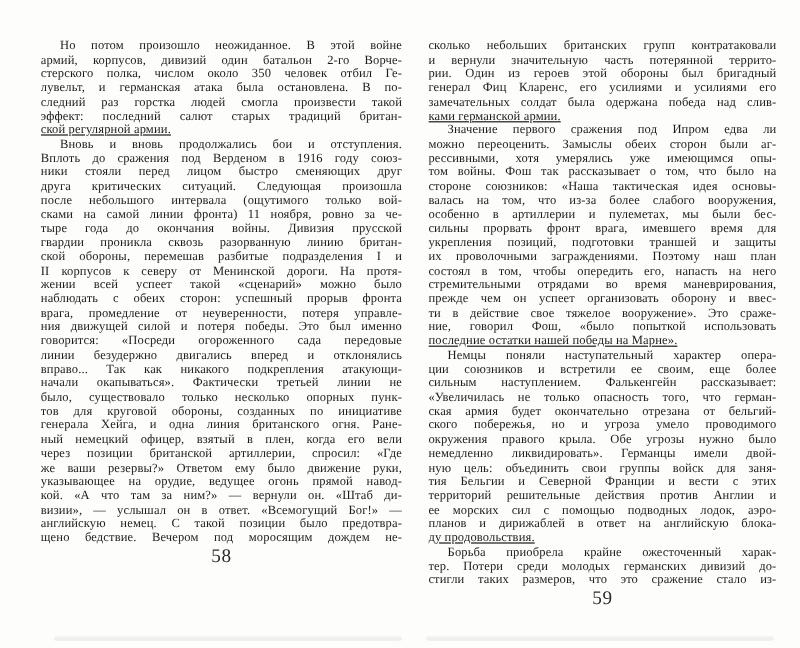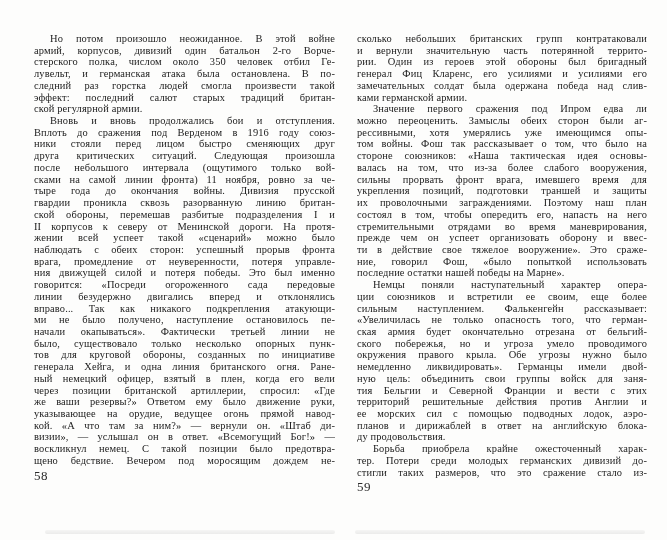--- a/index.html
+++ b/index.html
@@ -31,26 +31,27 @@
     line-height: 11.72px;
     font-size: 10.45px;
     color: #1c1c1c;
     letter-spacing: 0.12px;
     text-align: justify;
     text-align-last: justify;
     overflow: hidden;
     white-space: nowrap;
   }
   .line.indent   { text-indent: 16px; }
-  .line.para-end { text-align-last: left; }
+  .line.para-end { text-align-last: left; text-decoration: underline; }
   .page-number {
     margin-top: 2px;
     height: 13px;
     line-height: 13px;
-    font-size: 13px;
+    text-align: center;
+    font-size: 16px;
     color: #2a2a2a;
     letter-spacing: 0.5px;
   }
   .scan-edge {
     position: absolute;
     bottom: 6px;
     height: 4px;
     background: linear-gradient(to bottom, rgba(0,0,0,0.03), rgba(0,0,0,0.07));
     border-radius: 2px;
   }
@@ -81,51 +82,51 @@
         <div class="line">гвардии проникла сквозь разорванную линию британ-</div>
         <div class="line">ской обороны, перемешав разбитые подразделения I и</div>
         <div class="line">II корпусов к северу от Менинской дороги. На протя-</div>
         <div class="line">жении всей успеет такой «сценарий» можно было</div>
         <div class="line">наблюдать с обеих сторон: успешный прорыв фронта</div>
         <div class="line">врага, промедление от неуверенности, потеря управле-</div>
         <div class="line">ния движущей силой и потеря победы. Это был именно</div>
         <div class="line">говорится: «Посреди огороженного сада передовые</div>
         <div class="line">линии безудержно двигались вперед и отклонялись</div>
         <div class="line">вправо... Так как никакого подкрепления атакующи-</div>
-        <div class="line">ми не было получено, наступление остановилось пе-</div>
         <div class="line">начали окапываться». Фактически третьей линии не</div>
         <div class="line">было, существовало только несколько опорных пунк-</div>
         <div class="line">тов для круговой обороны, созданных по инициативе</div>
         <div class="line">генерала Хейга, и одна линия британского огня. Ране-</div>
         <div class="line">ный немецкий офицер, взятый в плен, когда его вели</div>
         <div class="line">через позиции британской артиллерии, спросил: «Где</div>
         <div class="line">же ваши резервы?» Ответом ему было движение руки,</div>
         <div class="line">указывающее на орудие, ведущее огонь прямой навод-</div>
         <div class="line">кой. «А что там за ним?» — вернули он. «Штаб ди-</div>
         <div class="line">визии», — услышал он в ответ. «Всемогущий Бог!» —</div>
-        <div class="line">воскликнул немец. С такой позиции было предотвра-</div>
+        <div class="line">английскую немец. С такой позиции было предотвра-</div>
         <div class="line">щено бедствие. Вечером под моросящим дождем не-</div>
       </div>
     <div class="page-number">58</div>
   </div>
 
   <div class="page page-right">
     <div class="text-block">
         <div class="line">сколько небольших британских групп контратаковали</div>
         <div class="line">и вернули значительную часть потерянной террито-</div>
         <div class="line">рии. Один из героев этой обороны был бригадный</div>
         <div class="line">генерал Фиц Кларенс, его усилиями и усилиями его</div>
         <div class="line">замечательных солдат была одержана победа над слив-</div>
         <div class="line para-end">ками германской армии.</div>
         <div class="line indent">Значение первого сражения под Ипром едва ли</div>
         <div class="line">можно переоценить. Замыслы обеих сторон были аг-</div>
         <div class="line">рессивными, хотя умерялись уже имеющимся опы-</div>
         <div class="line">том войны. Фош так рассказывает о том, что было на</div>
         <div class="line">стороне союзников: «Наша тактическая идея основы-</div>
         <div class="line">валась на том, что из-за более слабого вооружения,</div>
+        <div class="line">особенно в артиллерии и пулеметах, мы были бес-</div>
         <div class="line">сильны прорвать фронт врага, имевшего время для</div>
         <div class="line">укрепления позиций, подготовки траншей и защиты</div>
         <div class="line">их проволочными заграждениями. Поэтому наш план</div>
         <div class="line">состоял в том, чтобы опередить его, напасть на него</div>
         <div class="line">стремительными отрядами во время маневрирования,</div>
         <div class="line">прежде чем он успеет организовать оборону и ввес-</div>
         <div class="line">ти в действие свое тяжелое вооружение». Это сраже-</div>
         <div class="line">ние, говорил Фош, «было попыткой использовать</div>
         <div class="line para-end">последние остатки нашей победы на Марне».</div>
         <div class="line indent">Немцы поняли наступательный характер опера-</div>

